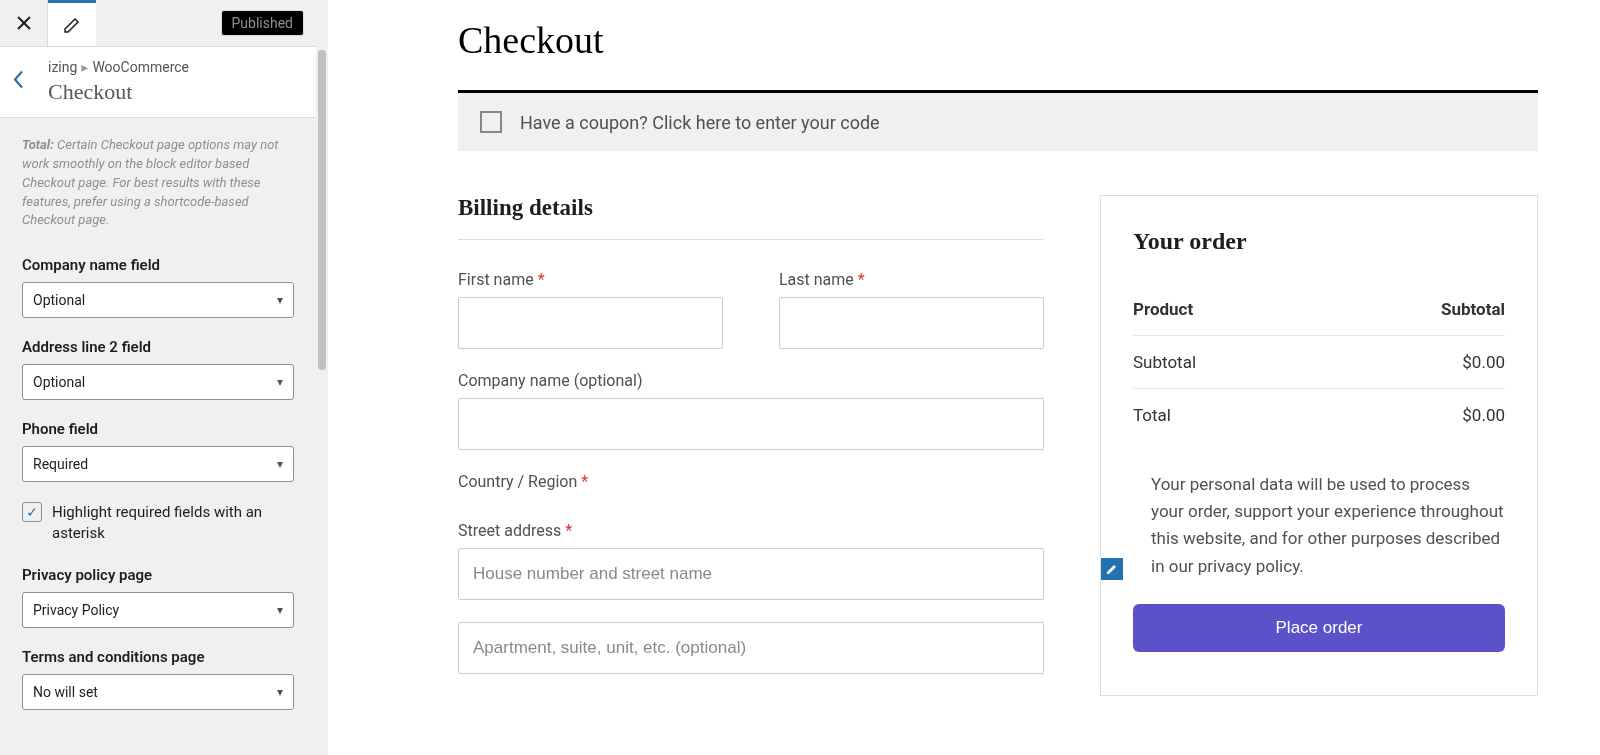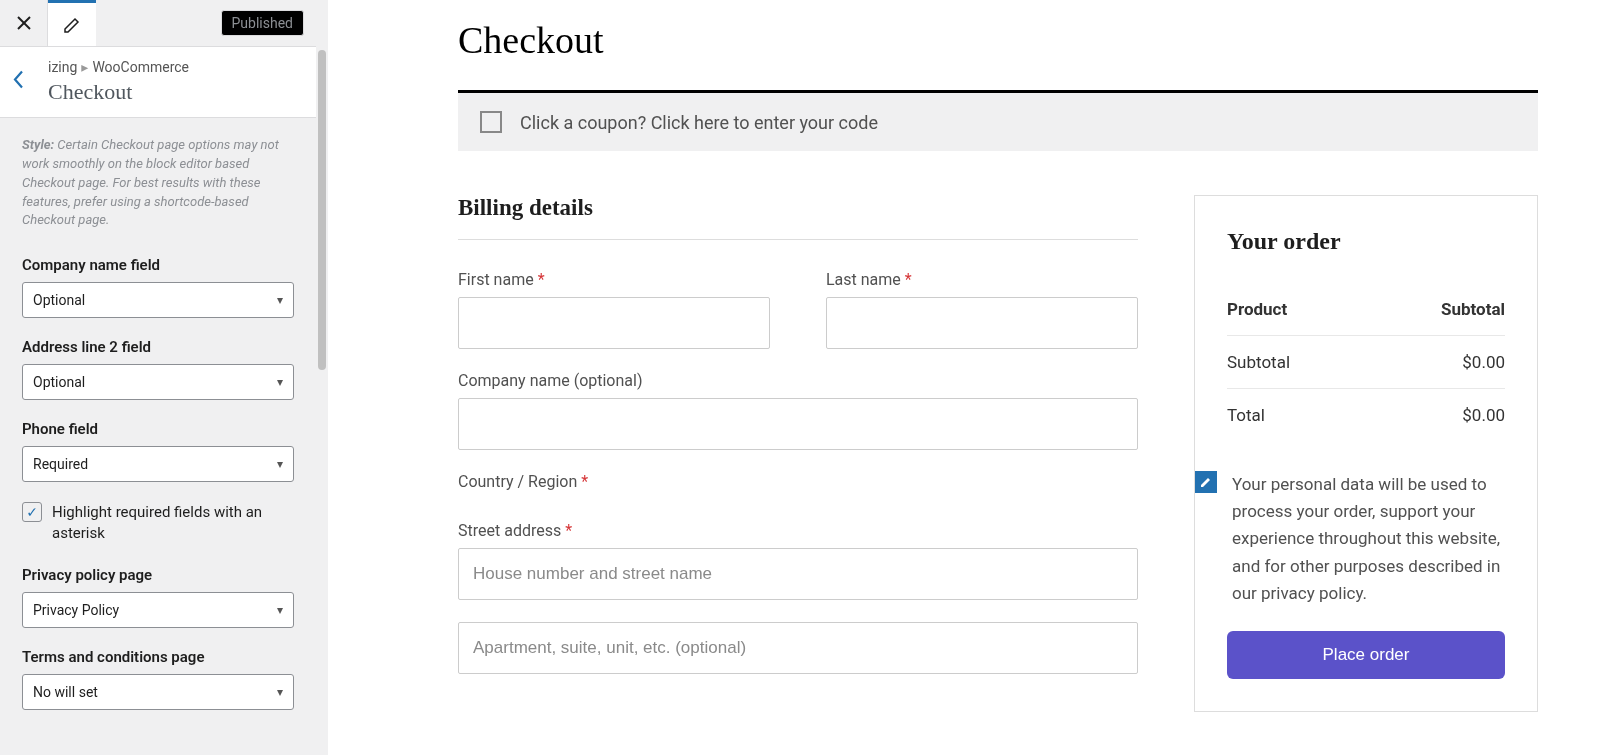--- a/index.html
+++ b/index.html
@@ -47,27 +47,27 @@
     .billing { flex: 1; }
     .section-title { font-family: Georgia, serif; font-size: 23px; font-weight: 600; border-bottom: 1px solid #ddd; padding-bottom: 18px; margin-bottom: 30px; }
     .form-row { display: flex; gap: 56px; margin-bottom: 22px; }
     .form-col { flex: 1; }
     .form-label { display: block; font-size: 16px; color: #515151; margin-bottom: 8px; }
     .required { color: #d63638; }
     .form-input { width: 100%; height: 52px; border: 1px solid #ccc; padding: 0 14px; font-size: 17px; border-radius: 2px; }
     .form-input::placeholder { color: #8a8a8a; }
     .form-select { width: 100%; height: 48px; border: 1px solid #ccc; border-radius: 2px; padding: 0 14px; display: flex; align-items: center; justify-content: space-between; font-size: 17px; color: #444; cursor: pointer; }
     .caret-lg { color: #444; }
-    .order-box { width: 344px; border: 1px solid #ddd; padding: 32px 32px 0 32px; }
+    .order-box { width: 438px; border: 1px solid #ddd; padding: 32px 32px 0 32px; }
     .order-title { font-family: Georgia, serif; font-size: 24px; font-weight: 600; margin-bottom: 28px; }
     .order-table { width: 100%; border-collapse: collapse; }
     .order-table th, .order-table td { text-align: left; padding: 16px 0; font-size: 17px; color: #333; border-bottom: 1px solid #e8e8e8; }
     .order-table th:last-child, .order-table td:last-child { text-align: right; }
     .order-table tr:last-child td { border-bottom: none; }
-    .privacy-row { display: flex; align-items: flex-start; gap: 15px; margin-top: 30px; margin-left: -32px; }
+    .privacy-row { display: flex; align-items: flex-end; gap: 28px; margin-top: 30px; margin-left: -32px; }
     .edit-badge { width: 22px; height: 22px; background: #2271b1; color: #fff; display: flex; align-items: center; justify-content: center; font-size: 12px; flex-shrink: 0; }
     .privacy-text { font-size: 17px; color: #515151; line-height: 1.6; }
     .place-order-btn { display: block; width: 100%; background: #5b52c9; color: #fff; text-align: center; padding: 14px 0; font-size: 17px; border: none; cursor: pointer; margin: 24px 0 32px 0; border-radius: 6px; }
   </style>
 </head>
 <body>
 
 <div class="sidebar">
   <div class="sidebar-toolbar">
     <div class="close-btn">
@@ -90,21 +90,21 @@
       <svg width="14" height="22" viewBox="0 0 14 22">
           <polyline points="10,3 3,11 10,19" fill="none" stroke="#2271b1" stroke-width="2.2"></polyline>
         </svg>
     </span>
     <div class="crumb-line">
       <span>izing</span><span class="crumb-sep">▸</span><span>WooCommerce</span>
     </div>
     <div class="crumb-title">Checkout</div>
   </div>
   <div class="sidebar-scroll">
-    <p class="note"><b>Style:</b><span> Certain Checkout page options may not work smoothly on the block editor based Checkout page. For best results with these features, prefer using a shortcode-based Checkout page.</span></p>
+    <p class="note"><b>Total:</b><span> Certain Checkout page options may not work smoothly on the block editor based Checkout page. For best results with these features, prefer using a shortcode-based Checkout page.</span></p>
 
     <div class="field-group">
       <label class="field-label">Company name field</label>
       <div class="select">
           <span>Optional</span>
           <span class="select-caret">▾</span>
         </div>
     </div>
 
     <div class="field-group">
@@ -145,21 +145,21 @@
     </div>
   </div>
 </div>
 <div class="sidebar-scrollthumb"></div>
 
 <div class="preview">
   <h1 class="page-title">Checkout</h1>
 
   <div class="coupon-bar">
     <span class="coupon-icon-box"></span>
-    <span class="coupon-text"><span>Click a coupon? </span><a class="coupon-link">Click here to enter your code</a></span>
+    <span class="coupon-text"><span>Have a coupon? </span><a class="coupon-link">Click here to enter your code</a></span>
   </div>
 
   <div class="checkout-row">
     <div class="billing">
       <h3 class="section-title">Billing details</h3>
       <div class="form-row">
         <div class="form-col">
           <label class="form-label"><span>First name</span> <span class="required">*</span></label>
           <input class="form-input" style="">
         </div>

